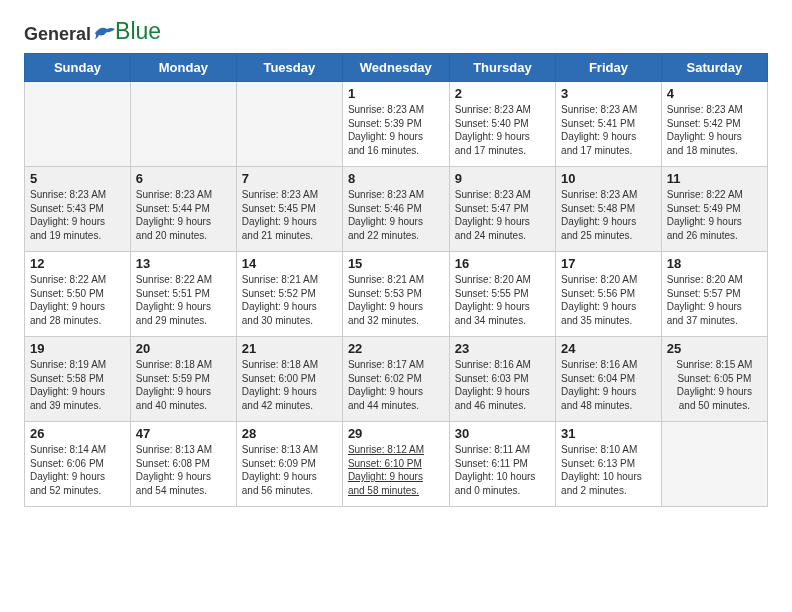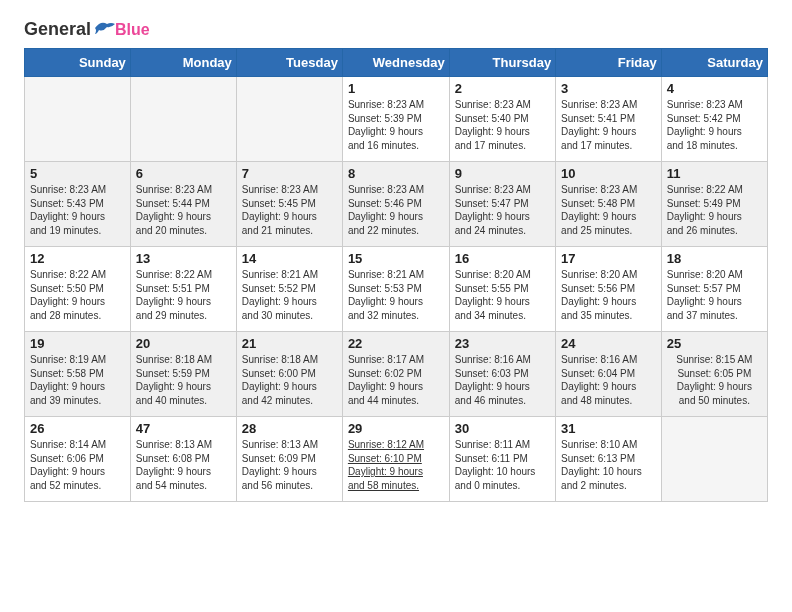--- a/index.html
+++ b/index.html
@@ -28,23 +28,23 @@
       display: flex;
       align-items: flex-end;
       line-height: 1;
     }
     .logo-general {
       font-size: 18px;
       font-weight: bold;
       color: #333;
     }
     .logo-blue {
-      font-size: 16px;
-      font-weight: bold;
-      color: #ec4899;
+      font-size: 23px;
+      font-weight: normal;
+      color: #15803d;
     }
     .logo-bird {
       width: 22px;
       height: 16px;
       margin-left: 2px;
       margin-bottom: 2px;
     }
     .title-block {
       text-align: right;
     }
@@ -62,21 +62,21 @@
       width: 100%;
       border-collapse: collapse;
       border: 1px solid #ccc;
     }
     .calendar th {
       background: #2e6db4;
       color: #fff;
       font-size: 13px;
       font-weight: bold;
       padding: 6px 4px;
-      text-align: right;
+      text-align: center;
       border: 1px solid #2566a8;
     }
     .calendar td {
       border: 1px solid #ccc;
       vertical-align: top;
       padding: 4px 5px;
       width: 108px;
       min-height: 80px;
       height: 85px;
       font-size: 10.5px;

